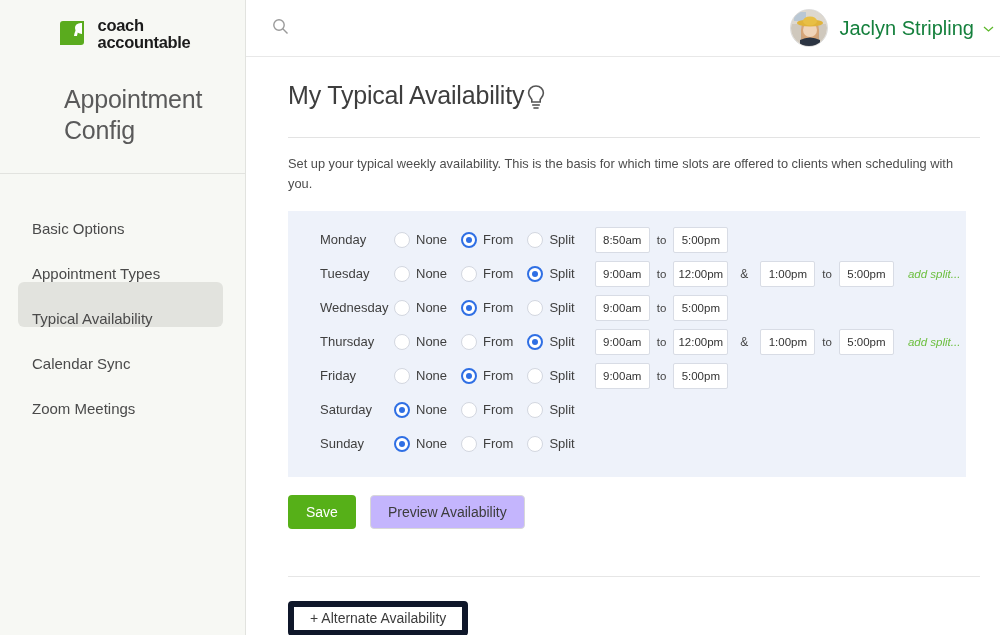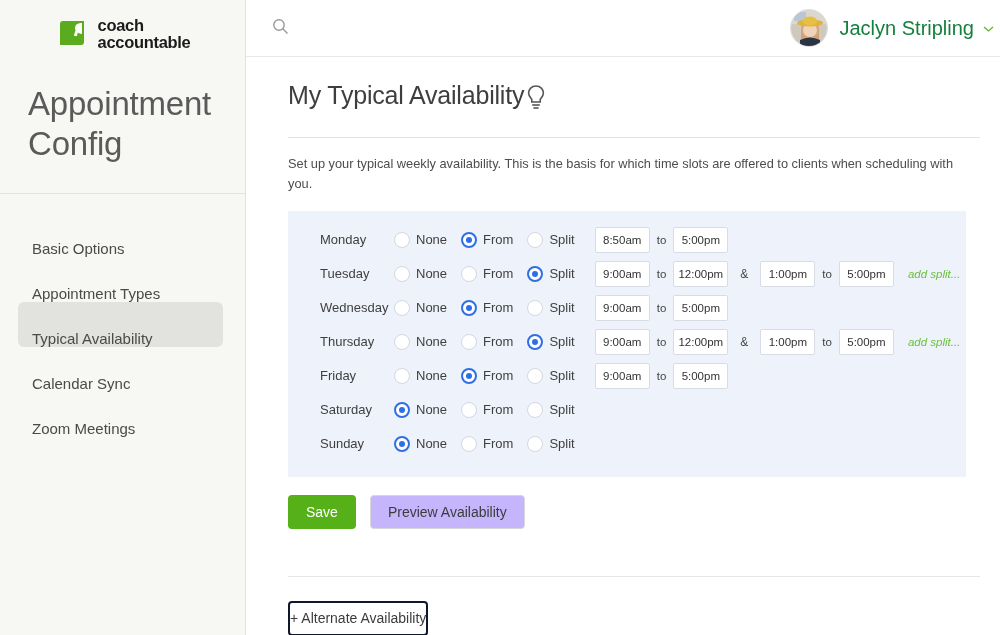--- a/index.html
+++ b/index.html
@@ -25,22 +25,22 @@
     padding-top: 6px;
   }
   .logo { display: flex; align-items: center; gap: 9px; }
   .logo-mark { width: 34px; height: 34px; flex: 0 0 34px; }
   .logo-text {
     font-size: 16.5px; font-weight: bold; line-height: 1.02;
     color: #1b1b1b; letter-spacing: -0.3px;
   }
   .logo-text span { display: block; }
   .sidebar-title {
-    font-size: 33px; color: #5a5a5a; font-weight: 400;
-    line-height: 1.22; padding: 22px 0 0 28px; letter-spacing: -0.2px;
+    font-size: 25px; color: #5a5a5a; font-weight: 400;
+    line-height: 1.22; padding: 22px 0 0 28px; letter-spacing: -0.2px; margin-left: 36px;
   }
   .sidebar-divider {
     margin-top: 28px; height: 1px; background: #e2e3df; width: 100%;
   }
   .nav { padding-top: 18px; }
   .nav-item {
     height: 45px; display: flex; align-items: flex-end;
     margin: 0 22px 0 18px; padding: 0 14px;
     font-size: 15px; color: #4a4a4a; border-radius: 6px;
     cursor: pointer;
@@ -129,23 +129,23 @@
     font-size: 14px; font-family: inherit;
     padding: 0 18px; height: 34px; border-radius: 4px; cursor: pointer;
   }
   .btn-plain {
     background: #c4b5fd; color: #3c3c3c; border: 1px solid #d8d8d8;
     font-size: 14px; font-family: inherit;
     padding: 0 17px; height: 34px; border-radius: 4px; cursor: pointer;
   }
   .bottom-rule { height: 1px; background: #e6e6e6; margin: 47px 0 0 0; width: 692px; }
   .btn-alt {
-    background: #fff; color: #3c3c3c; border: 2px solid #0f172a;
+    background: #fff; color: #3c3c3c; border: 6px solid #0f172a;
     font-size: 14px; font-family: inherit;
-    padding: 0 0; height: 35px; border-radius: 4px;
+    padding: 0 16px; height: 35px; border-radius: 4px;
     margin-top: 24px; cursor: pointer;
   }
 </style>
 </head>
 <body>
 
 <div class="app">
 
   <aside class="sidebar">
     <div class="logo-area">

